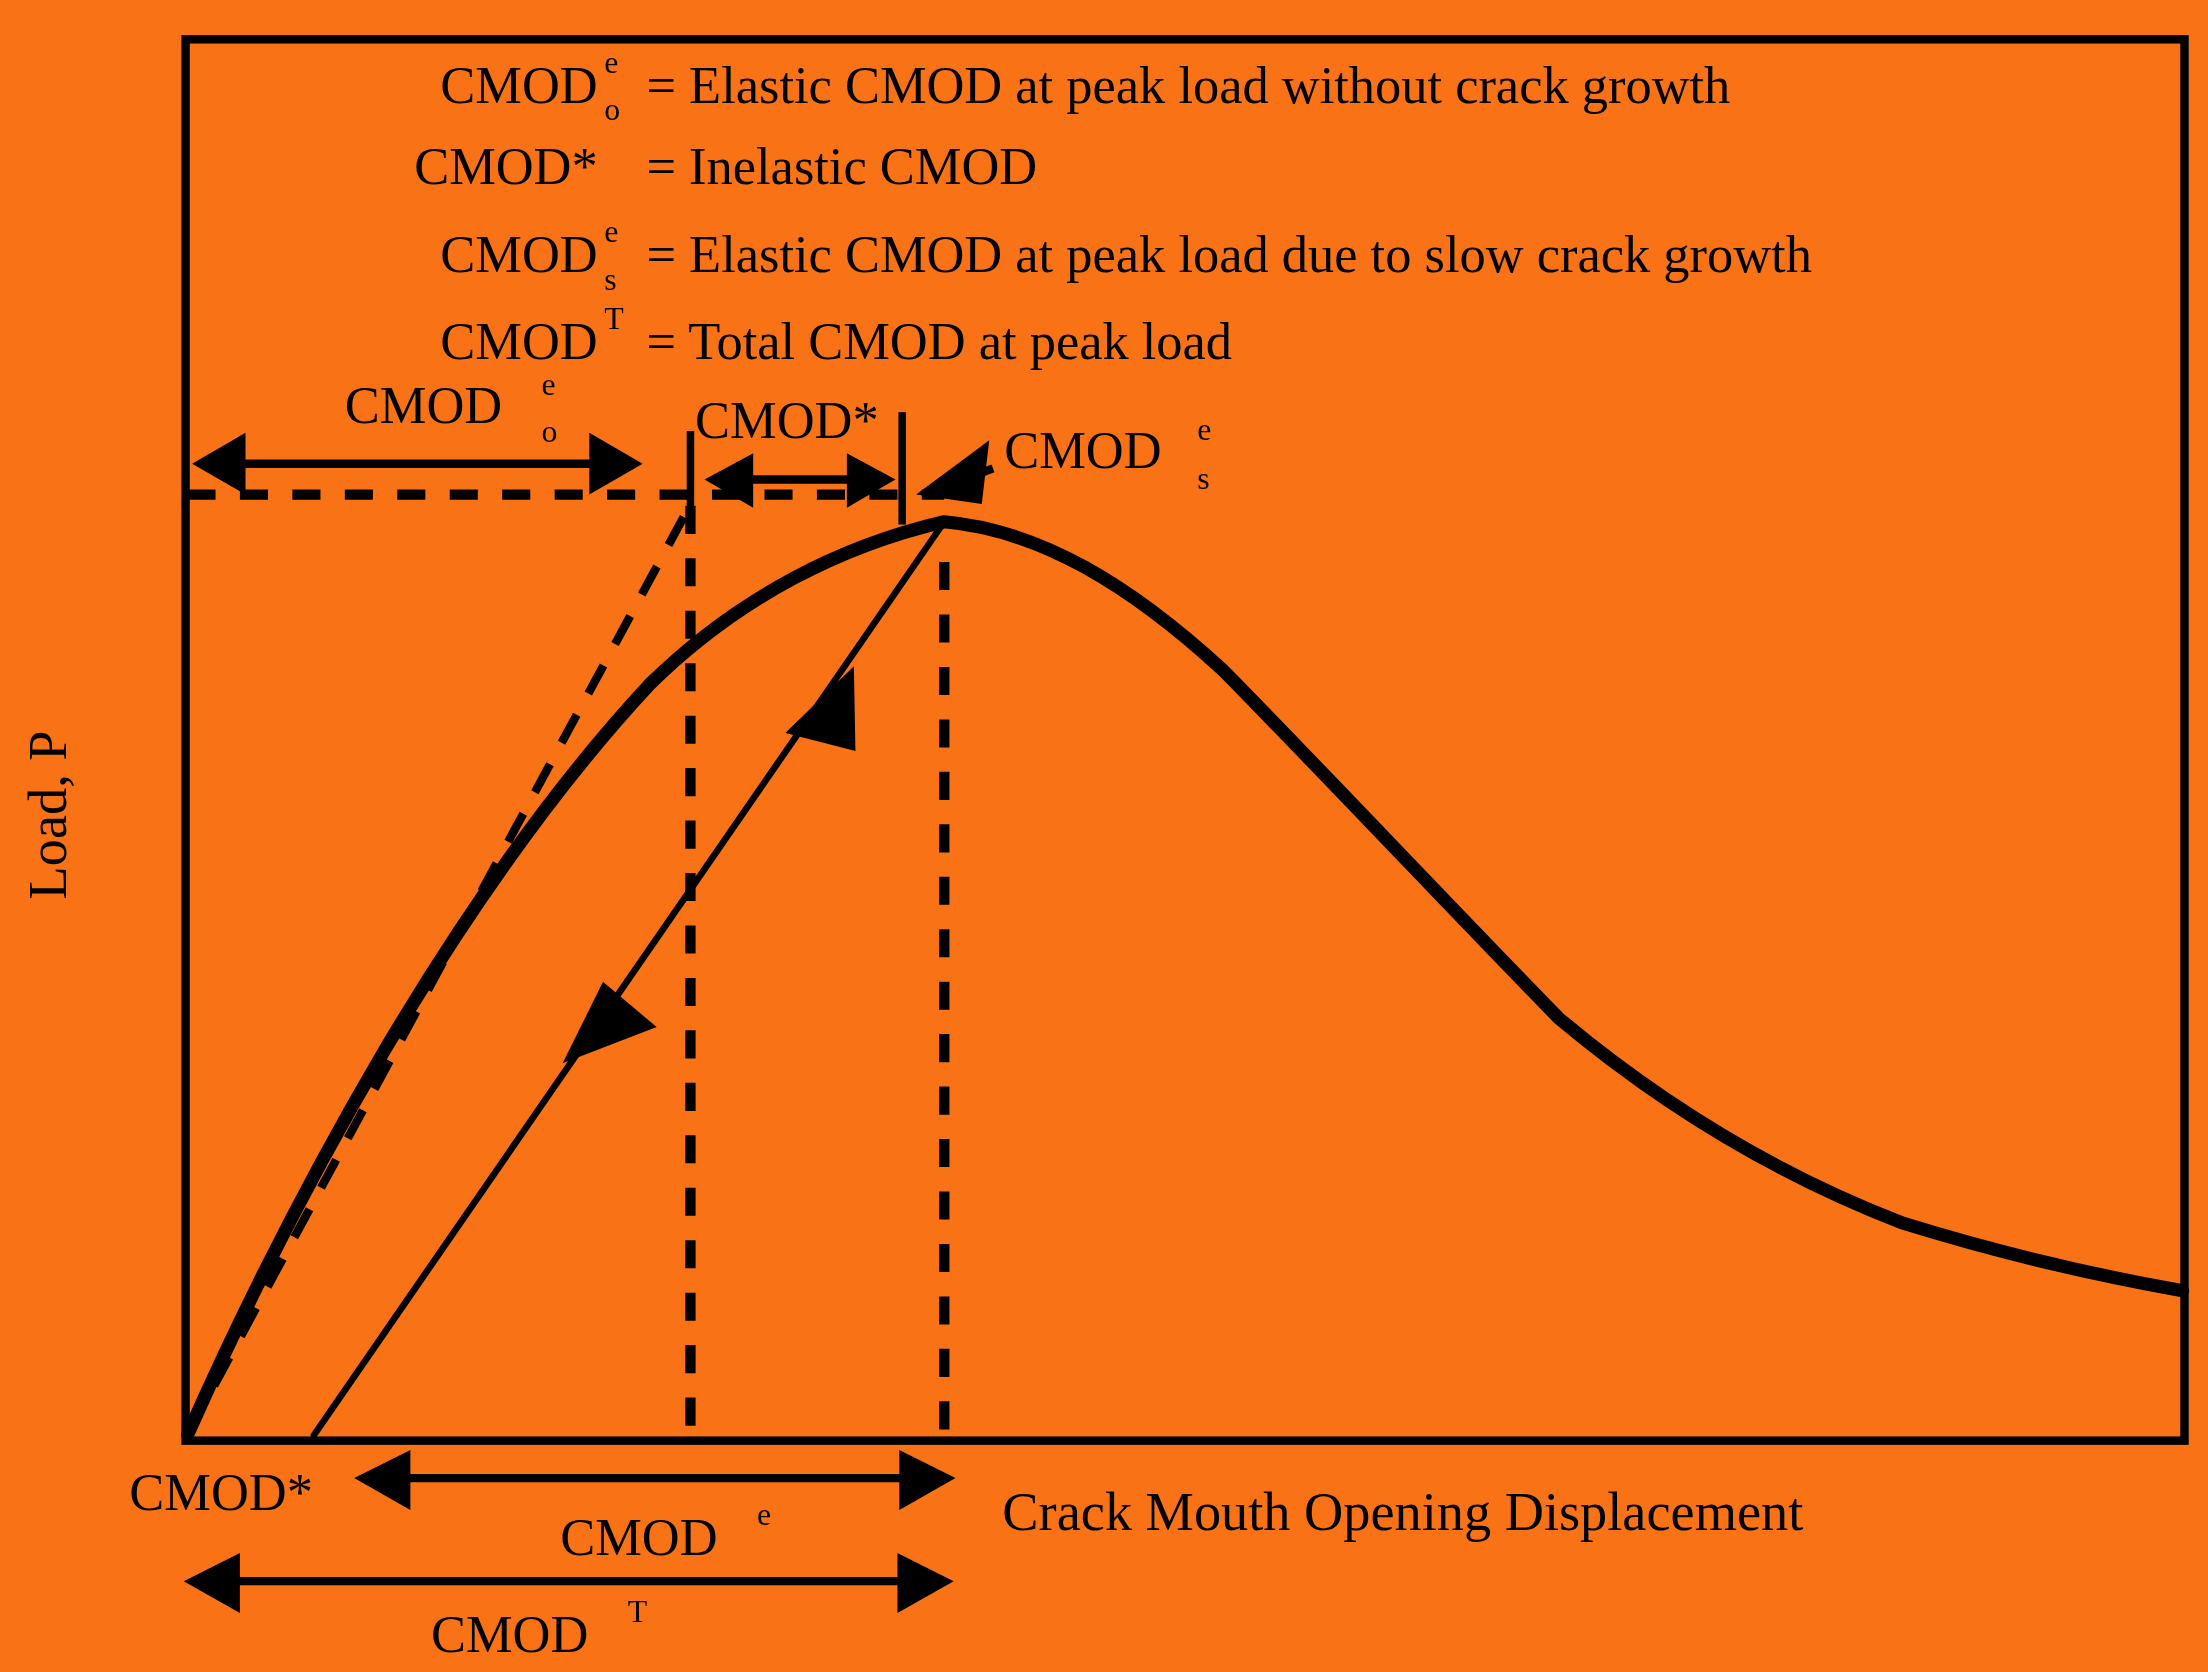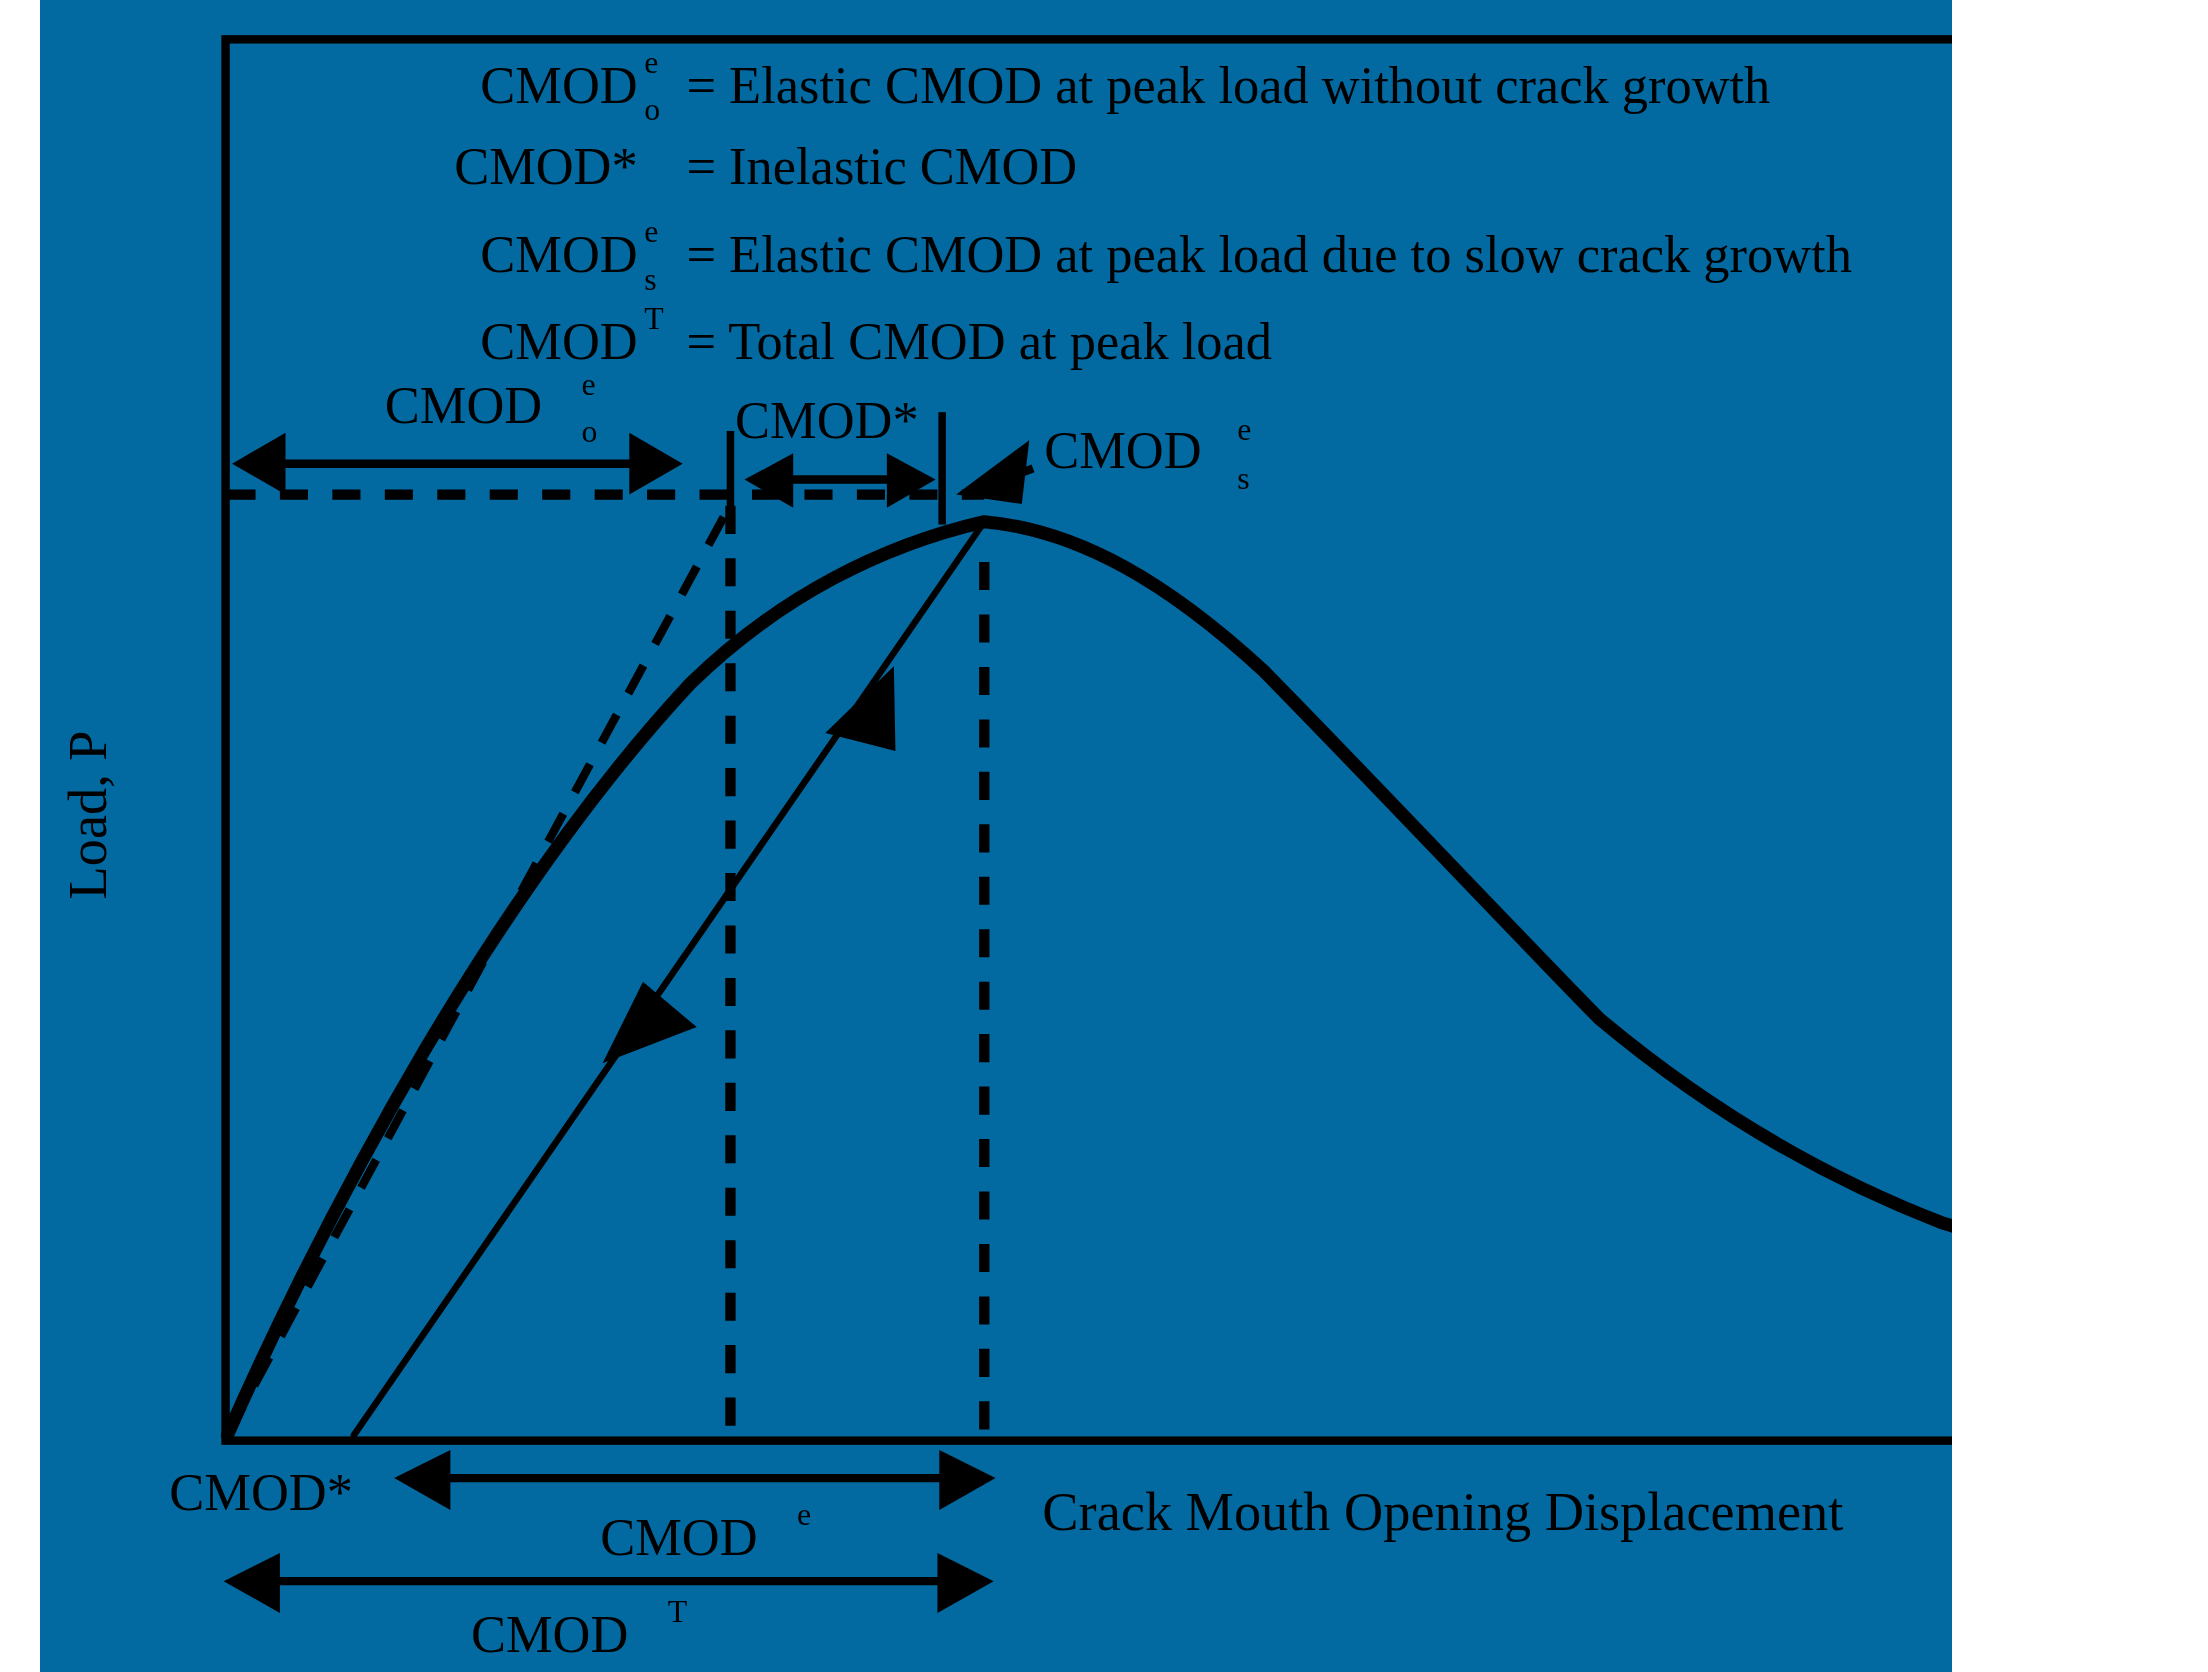--- a/index.html
+++ b/index.html
@@ -5,25 +5,24 @@
   html, body {
     margin: 0;
     padding: 0;
     background: #ffffff;
   }
   body {
     font-family: "Liberation Serif", "DejaVu Serif", serif;
   }
   #page {
     position: relative;
-    width: 1912px;
+    width: 2208px;
     height: 1672px;
-    background: #0369a1;
+    background: #f97316;
     overflow: hidden;
-    margin-left: 40px;
   }
   #figure-svg {
     position: absolute;
     left: 0;
     top: 0;
     width: 2208px;
     height: 1672px;
   }
   .txt {
     font-family: "Liberation Serif", "DejaVu Serif", serif;

